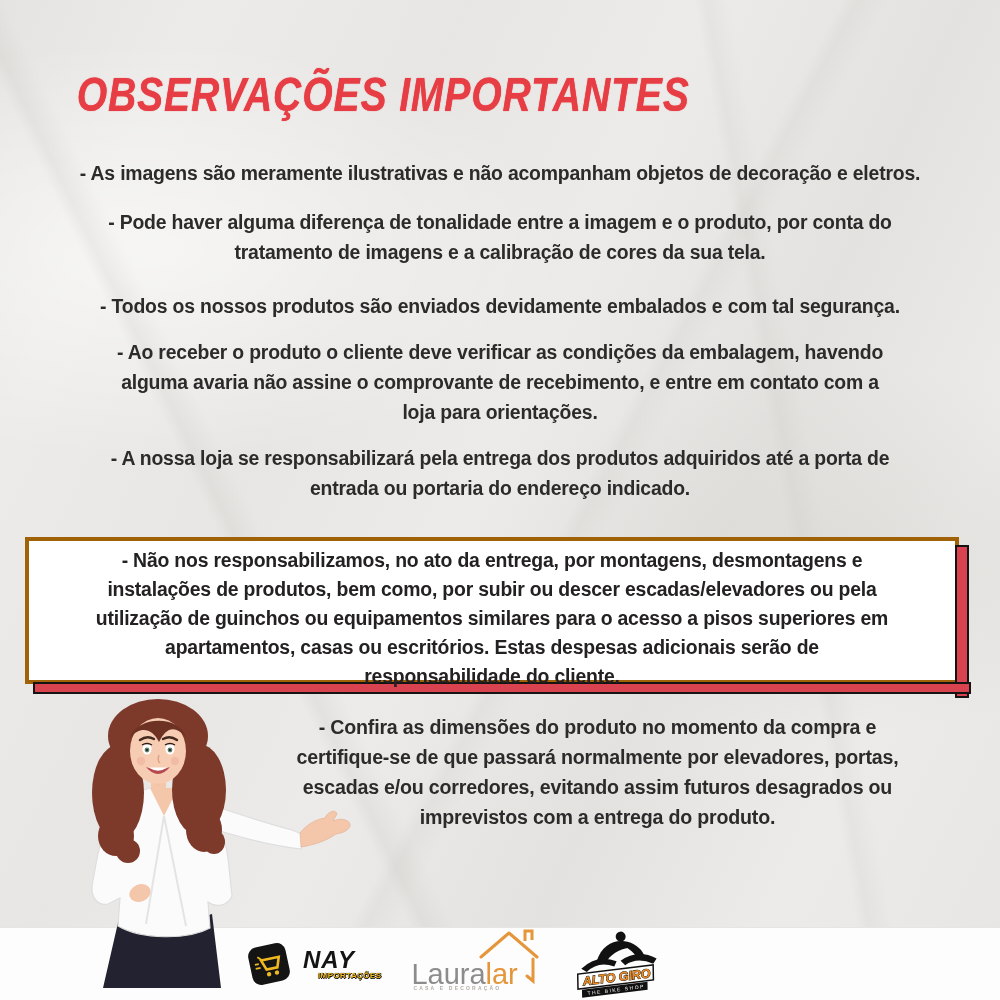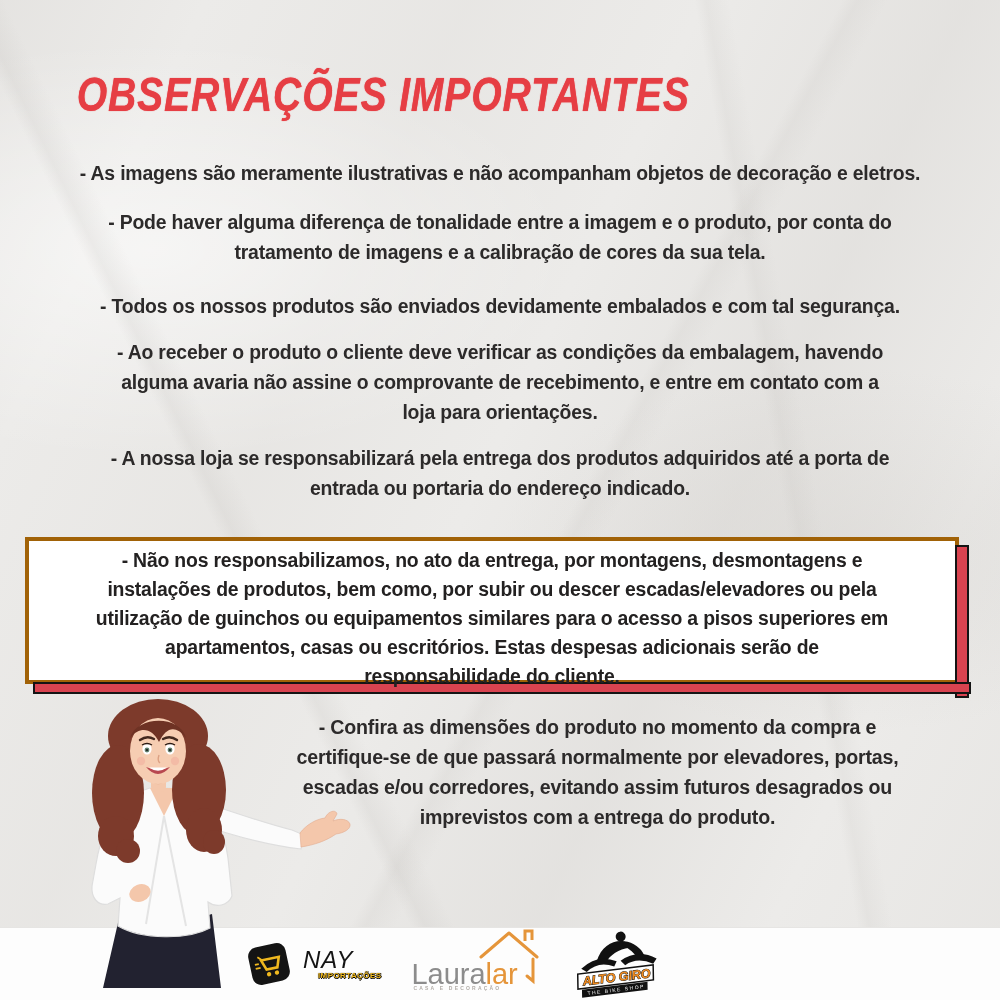--- a/index.html
+++ b/index.html
@@ -54,21 +54,21 @@
   .p6{left:240px;width:715px;top:712px;transform:scaleX(.98);}
   .woman{position:absolute;left:46px;top:688px;width:315px;height:300px;z-index:5;}
   .footer{
     position:absolute;left:0;top:927px;width:1000px;height:73px;background:#fdfdfd;
     border-top:1px solid #e6e5e3;display:flex;align-items:center;gap:30px;
     padding-left:245px;box-sizing:border-box;z-index:2;
   }
   .brand{display:inline-flex;align-items:center;gap:10px;}
   .granbelo-text{font-size:26px;color:#757575;letter-spacing:9px;font-weight:400;}
   .nay-txt{display:flex;flex-direction:column;line-height:1;}
-  .nay-label{font-size:24px;font-weight:normal;font-style:italic;color:#141414;letter-spacing:1px;}
+  .nay-label{font-size:24px;font-weight:bold;font-style:italic;color:#141414;letter-spacing:1px;}
   .nay-sub{font-size:8px;font-weight:bold;color:#f0b91f;letter-spacing:.4px;
     text-shadow:0 0 1px #000, 0 1px 0 #000, 1px 0 0 #000;margin-left:15px;}
   .lauralar{position:relative;width:128px;height:62px;}
   .lauralar .ll-line{position:absolute;left:0;bottom:6px;font-size:29px;line-height:1;white-space:nowrap;}
   .ll-gray{color:#8c8c8c;}
   .ll-orange{color:#e5953a;}
   .ll-sub{position:absolute;left:2px;bottom:4px;font-size:5px;letter-spacing:2.2px;color:#b2ada8;font-weight:bold;}
   .lauralar svg{position:absolute;right:-6px;top:-8px;}
   .altogiro svg{display:block;}
 </style>

